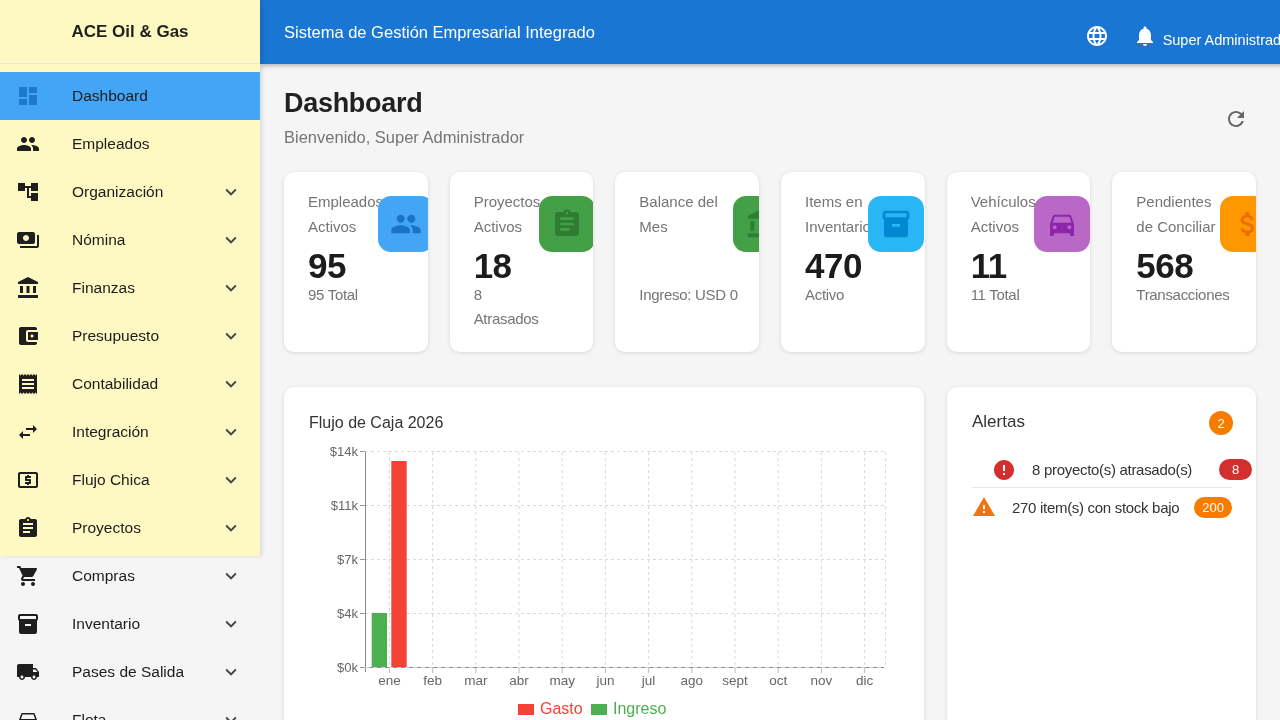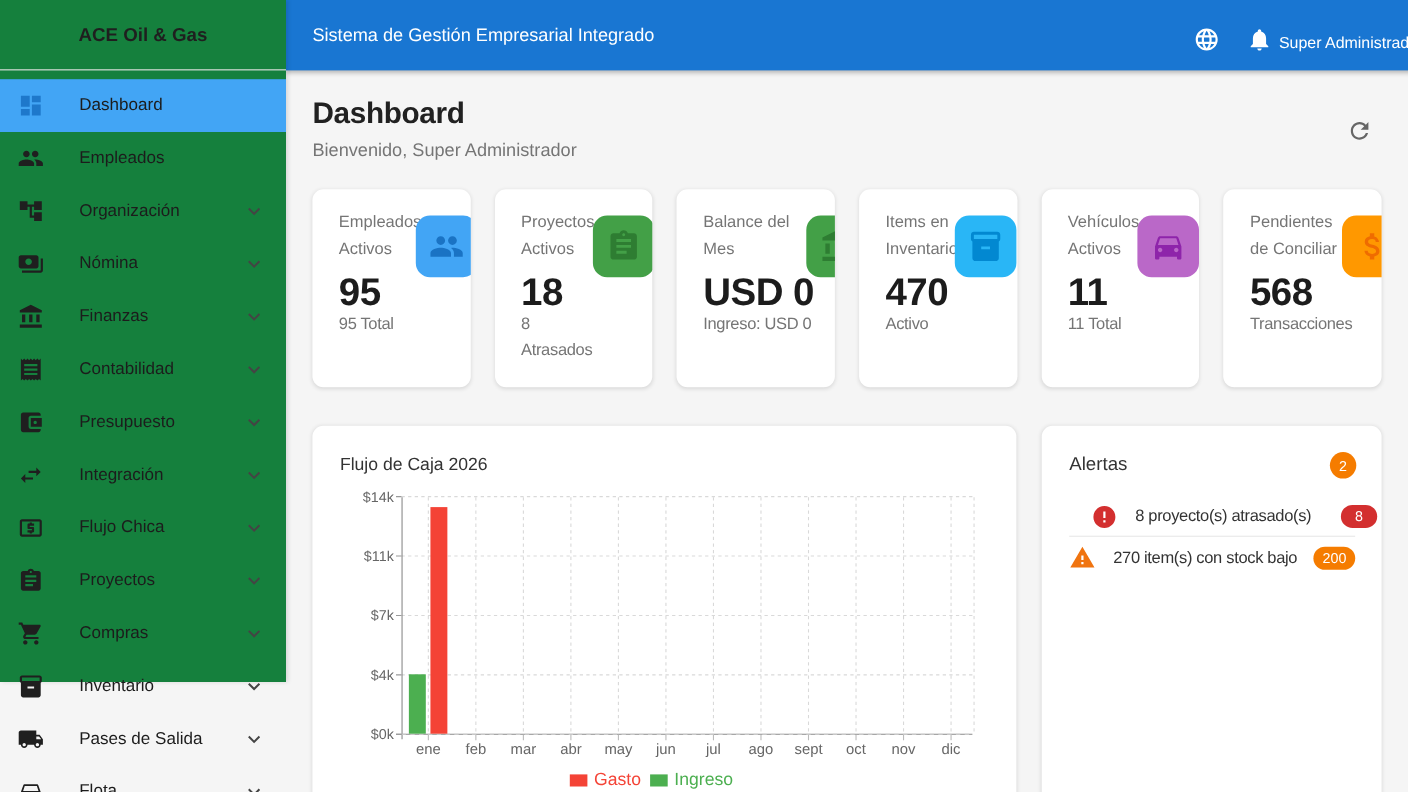--- a/index.html
+++ b/index.html
@@ -2,21 +2,21 @@
 <html><head>
 <meta charset="utf-8">
 <style>
 * { margin:0; padding:0; box-sizing:border-box; }
 html,body { width:1280px; height:720px; overflow:hidden; font-family:"Liberation Sans", sans-serif; background:#f5f5f5; }
 .topbar { position:absolute; left:260px; top:0; width:1116px; height:64px; background:#1976d2; box-shadow:0 2px 4px rgba(0,0,0,.25); z-index:5; display:flex; align-items:center; }
 .topbar .title { color:#fff; font-size:16.5px; margin-left:24px; }
 .topbar .right { position:absolute; right:32px; display:flex; align-items:flex-end; }
 .tb-icon { width:24px; height:24px; fill:#fff; }
 .avatar { width:32px; height:32px; border-radius:50%; background:#a826b8; color:#fff; font-size:19px; display:flex; align-items:center; justify-content:center; margin-left:18px; }
-.sidebar { position:absolute; left:0; top:0; width:260px; height:620px; background:#15803d; box-shadow:2px 0 4px rgba(0,0,0,.12); z-index:6; }
+.sidebar { position:absolute; left:0; top:0; width:260px; height:556px; background:#fef9c3; box-shadow:2px 0 4px rgba(0,0,0,.12); z-index:6; }
 .sb-head { height:64px; display:flex; align-items:center; justify-content:center; font-size:17px; font-weight:bold; color:#1f1f1f; border-bottom:1px solid #e6e6e6; }
 .nav { padding-top:8px; }
 .item { height:48px; display:flex; align-items:center; position:relative; color:#1c1c1c; font-size:15.5px; }
 .item svg { width:24px; height:24px; fill:#1f1f1f; margin-left:16px; }
 .item .lbl { margin-left:32px; }
 .item .chev { position:absolute; right:18px; margin:0; width:22px; height:22px; fill:#444; }
 .item.active { background:#42a5f5; }
 .item.active svg { fill:#1e78cb; }
 .content { position:absolute; left:260px; top:64px; width:1020px; height:656px; background:#f5f5f5; }
 h1 { position:absolute; left:24px; top:24px; font-size:27px; letter-spacing:-0.3px; color:#212121; }
@@ -95,32 +95,32 @@
         <svg viewBox="0 0 24 24">
           <path d="M4 10h3v7H4v-7zm6.5 0h3v7h-3v-7zM2 22h20v-3H2v3zm15-12h3v7h-3v-7zm-5-9L2 6v2h20V6L12 1z"></path>
         </svg>
         <span class="lbl">Finanzas</span>
         <svg class="chev" viewBox="0 0 24 24">
           <path d="M7.41 8.59 12 13.17l4.59-4.58L18 10l-6 6-6-6 1.41-1.41z"></path>
         </svg>
       </div>
     <div class="item">
         <svg viewBox="0 0 24 24">
+          <path d="M21 18v1c0 1.1-.9 2-2 2H5c-1.11 0-2-.9-2-2V5c0-1.1.89-2 2-2h14c1.1 0 2 .9 2 2v1h-9c-1.11 0-2 .9-2 2v8c0 1.1.89 2 2 2h9zm-9-2h10V8H12v8zm4-2.5c-.83 0-1.5-.67-1.5-1.5s.67-1.5 1.5-1.5 1.5.67 1.5 1.5-.67 1.5-1.5 1.5z"></path>
+        </svg>
+        <span class="lbl">Presupuesto</span>
+        <svg class="chev" viewBox="0 0 24 24">
+          <path d="M7.41 8.59 12 13.17l4.59-4.58L18 10l-6 6-6-6 1.41-1.41z"></path>
+        </svg>
+      </div>
+    <div class="item">
+        <svg viewBox="0 0 24 24">
           <path d="M18 17H6v-2h12v2zm0-4H6v-2h12v2zm0-4H6V7h12v2zM3 22l1.5-1.5L6 22l1.5-1.5L9 22l1.5-1.5L12 22l1.5-1.5L15 22l1.5-1.5L18 22l1.5-1.5L21 22V2l-1.5 1.5L18 2l-1.5 1.5L15 2l-1.5 1.5L12 2l-1.5 1.5L9 2 7.5 3.5 6 2 4.5 3.5 3 2v20z"></path>
         </svg>
         <span class="lbl">Contabilidad</span>
-        <svg class="chev" viewBox="0 0 24 24">
-          <path d="M7.41 8.59 12 13.17l4.59-4.58L18 10l-6 6-6-6 1.41-1.41z"></path>
-        </svg>
-      </div>
-    <div class="item">
-        <svg viewBox="0 0 24 24">
-          <path d="M21 18v1c0 1.1-.9 2-2 2H5c-1.11 0-2-.9-2-2V5c0-1.1.89-2 2-2h14c1.1 0 2 .9 2 2v1h-9c-1.11 0-2 .9-2 2v8c0 1.1.89 2 2 2h9zm-9-2h10V8H12v8zm4-2.5c-.83 0-1.5-.67-1.5-1.5s.67-1.5 1.5-1.5 1.5.67 1.5 1.5-.67 1.5-1.5 1.5z"></path>
-        </svg>
-        <span class="lbl">Presupuesto</span>
         <svg class="chev" viewBox="0 0 24 24">
           <path d="M7.41 8.59 12 13.17l4.59-4.58L18 10l-6 6-6-6 1.41-1.41z"></path>
         </svg>
       </div>
     <div class="item">
         <svg viewBox="0 0 24 24">
           <path d="M6.99 11 3 15l3.99 4v-3H14v-2H6.99v-3zM21 9l-3.99-4v3H10v2h7.01v3L21 9z"></path>
         </svg>
         <span class="lbl">Integración</span>
         <svg class="chev" viewBox="0 0 24 24">
@@ -207,21 +207,20 @@
       <div class="val">18</div>
       <div class="sub">8<br>Atrasados</div>
       <div class="iconbox" style="left:89px; background:#43a047;">
           <svg viewBox="0 0 24 24" fill="#2e7d32">
             <path d="M19 3h-4.18C14.4 1.84 13.3 1 12 1c-1.3 0-2.4.84-2.82 2H5c-1.1 0-2 .9-2 2v14c0 1.1.9 2 2 2h14c1.1 0 2-.9 2-2V5c0-1.1-.9-2-2-2zm-7 0c.55 0 1 .45 1 1s-.45 1-1 1-1-.45-1-1 .45-1 1-1zm2 14H7v-2h7v2zm3-4H7v-2h10v2zm0-4H7V7h10v2z"></path>
           </svg>
         </div>
     </div>
     <div class="scard">
       <div class="ttl">Balance del<br>Mes</div>
-      <div class="val">USD 0</div>
       <div class="sub">Ingreso: USD 0</div>
       <div class="iconbox" style="left:118px; background:#43a047;">
           <svg viewBox="0 0 24 24" fill="#2e7d32">
             <path d="M4 10h3v7H4v-7zm6.5 0h3v7h-3v-7zM2 22h20v-3H2v3zm15-12h3v7h-3v-7zm-5-9L2 6v2h20V6L12 1z"></path>
           </svg>
         </div>
     </div>
     <div class="scard">
       <div class="ttl">Items en<br>Inventario</div>
       <div class="val">470</div>

